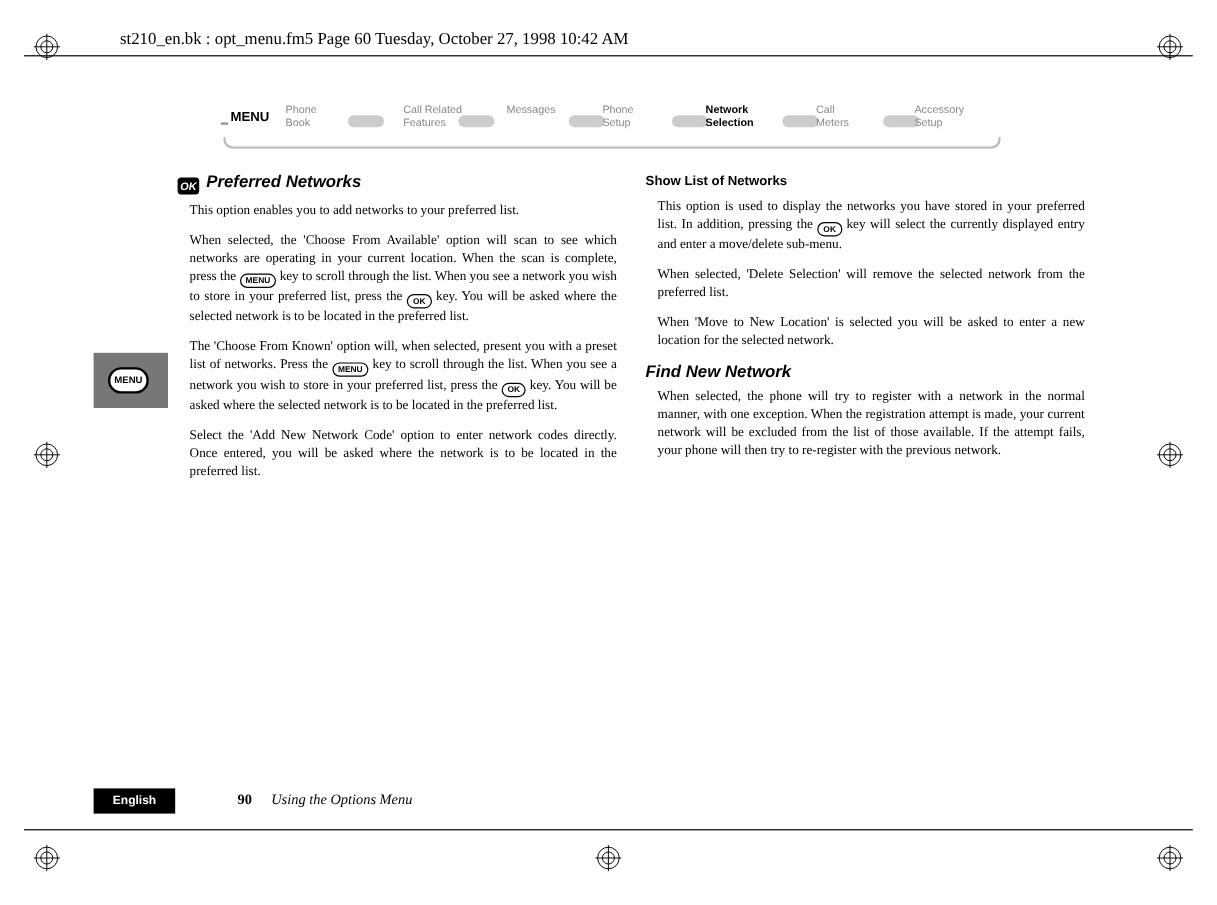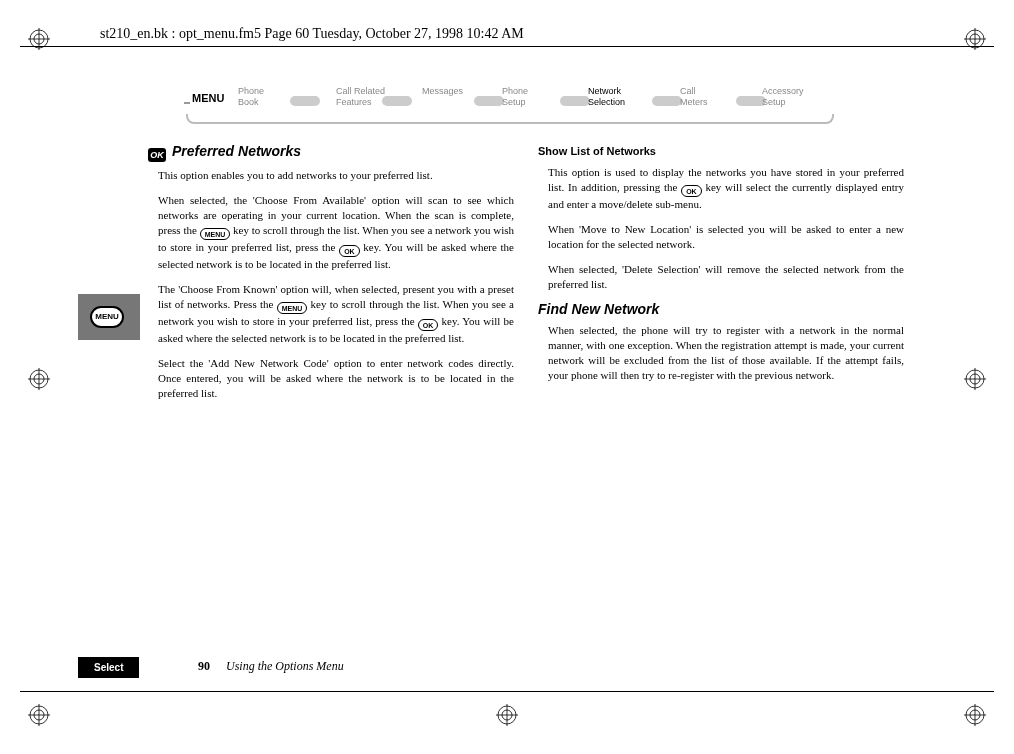--- a/index.html
+++ b/index.html
@@ -57,21 +57,21 @@
   }
   .menu-strip .item {
     position: absolute;
     text-align: left;
     font-family: Arial, Helvetica, sans-serif;
     font-size: 9px;
     line-height: 11px;
     color: #888;
     width: 62px;
   }
-  .menu-strip .item.active { color: #000; font-weight: normal; }
+  .menu-strip .item.active { color: #000; font-weight: bold; }
   .menu-strip .connector {
     position: absolute;
     top: 10px;
     height: 10px;
     width: 30px;
     background: #ccc;
     border-radius: 5px;
   }
   .menu-strip .u-bar {
     position: absolute;
@@ -278,24 +278,24 @@
   <h2><span class="ok-badge">OK</span> <span>Preferred Networks</span></h2>
   <p>This option enables you to add networks to your preferred list.</p>
   <p><span>When selected, the 'Choose From Available' option will scan to see which networks are operating in your current location. When the scan is complete, press the </span><span class="key-pill">MENU</span><span> key to scroll through the list. When you see a network you wish to store in your preferred list, press the </span><span class="key-pill">OK</span><span> key. You will be asked where the selected network is to be located in the preferred list.</span></p>
   <p><span>The 'Choose From Known' option will, when selected, present you with a preset list of networks. Press the </span><span class="key-pill">MENU</span><span> key to scroll through the list. When you see a network you wish to store in your preferred list, press the </span><span class="key-pill">OK</span><span> key. You will be asked where the selected network is to be located in the preferred list.</span></p>
   <p>Select the 'Add New Network Code' option to enter network codes directly. Once entered, you will be asked where the network is to be located in the preferred list.</p>
 </div>
 
 <div class="col col-right">
   <h3>Show List of Networks</h3>
   <p><span>This option is used to display the networks you have stored in your preferred list. In addition, pressing the </span><span class="key-pill">OK</span><span> key will select the currently displayed entry and enter a move/delete sub-menu.</span></p>
+  <p>When selected, 'Delete Selection' will remove the selected network from the preferred list.</p>
   <p>When 'Move to New Location' is selected you will be asked to enter a new location for the selected network.</p>
-  <p>When selected, 'Delete Selection' will remove the selected network from the preferred list.</p>
   <h2>Find New Network</h2>
   <p>When selected, the phone will try to register with a network in the normal manner, with one exception. When the registration attempt is made, your current network will be excluded from the list of those available. If the attempt fails, your phone will then try to re-register with the previous network.</p>
 </div>
 
 <div class="footer">
-  <div class="lang">Select</div>
+  <div class="lang">English</div>
   <div class="pnum">90</div>
   <div class="chapter">Using the Options Menu</div>
 </div>
 <div class="bottom-rule"></div>
 
 </body></html>

